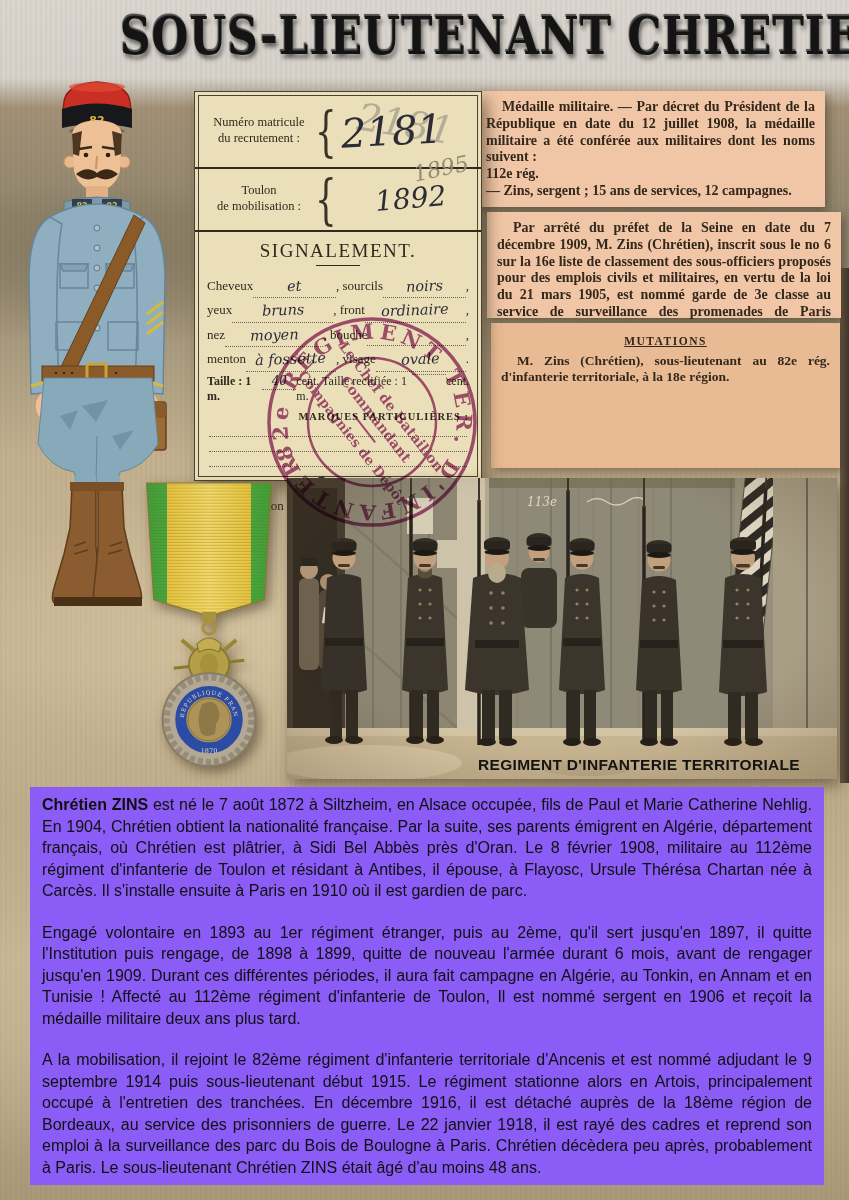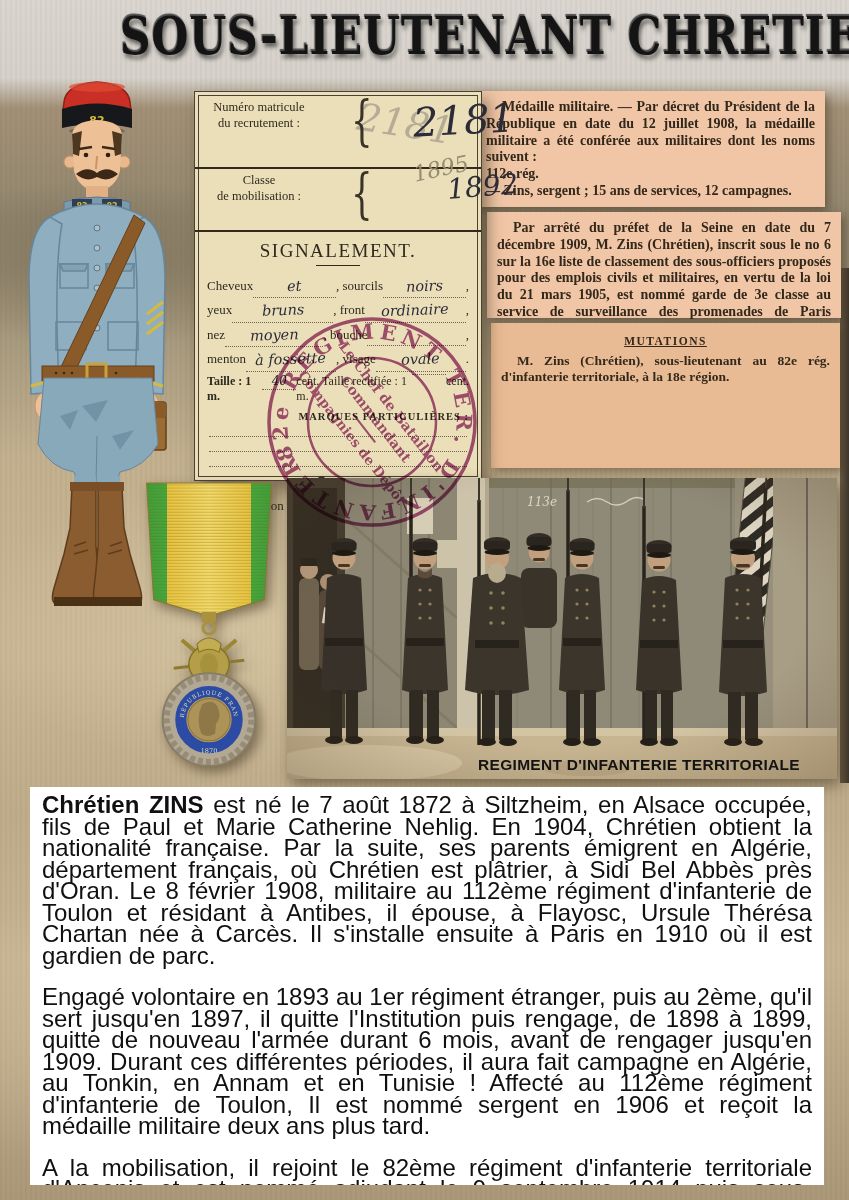--- a/index.html
+++ b/index.html
@@ -21,21 +21,21 @@
   
   .title{position:absolute;top:6px;left:90px;right:6px;margin:0;text-align:center;
     font-family:"DejaVu Serif",serif;font-weight:bold;font-size:46px;letter-spacing:1px;
     color:#141414;white-space:nowrap;transform:scale(.92,1.12);transform-origin:top center;
     text-shadow:-1px -2px 1px #4c4c4c, 2px 3px 4px rgba(0,0,0,.55);}
   
   .card{position:absolute;left:194px;top:91px;width:288px;height:390px;background:#ebdfba;
     border:1px solid #4a4234;box-shadow:inset 0 0 0 3px #ebdfba, inset 0 0 0 4px #4a4234,
     6px 8px 14px rgba(60,45,25,.5);color:#2f2a1e;z-index:3;box-sizing:border-box;}
   .card-inner{padding:8px 12px 0;position:relative;height:100%;box-sizing:border-box;}
-  .crow{display:flex;align-items:flex-start;gap:36px;}
+  .crow{display:flex;align-items:center;}
   .clbl{width:104px;font-size:12.5px;text-align:center;line-height:1.25;flex:none;}
   .brace{font-family:"DejaVu Serif",serif;font-size:34px;color:#3a3428;
     transform:scaleY(1.6);margin:0 4px;flex:none;}
   .hand{font-family:"DejaVu Serif",serif;font-style:italic;color:#2c2c38;}
   .hand-big{font-size:40px;transform:rotate(-3deg);display:inline-block;line-height:1;}
   .hand-ghost{position:absolute;left:150px;top:2px;font-size:38px;opacity:.28;
     transform:rotate(9deg);pointer-events:none;}
   .hand-year{font-size:28px;transform:rotate(-5deg);display:inline-block;margin-left:34px;line-height:1;}
   .pencil{position:absolute;right:12px;top:64px;font-family:"DejaVu Serif",serif;
     font-style:italic;font-size:22px;color:#968c72;transform:rotate(-12deg);}
@@ -71,23 +71,23 @@
   .clip3 p{font-size:13.5px;}
   
   .soldier{position:absolute;left:12px;top:76px;width:185px;height:545px;z-index:4;}
   .medal{position:absolute;left:143px;top:481px;width:132px;height:292px;z-index:4;
     filter:drop-shadow(4px 5px 6px rgba(50,38,20,.5));}
   .photo{position:absolute;left:287px;top:478px;width:550px;height:301px;z-index:3;
     box-shadow:4px 6px 14px rgba(50,38,20,.5);}
   .stamp{position:absolute;left:254px;top:294px;width:236px;height:256px;z-index:7;
     mix-blend-mode:multiply;opacity:.88;}
   
-  .bio{position:absolute;left:30px;top:787px;width:794px;height:398px;background:#ffffff;
+  .bio{position:absolute;left:30px;top:787px;width:794px;height:398px;background:#8b5cf6;
     padding:7px 12px 0;box-sizing:border-box;z-index:5;
-    font-family:"Liberation Sans",sans-serif;font-size:24px;line-height:21.5px;
+    font-family:"Liberation Sans",sans-serif;font-size:16px;line-height:21.5px;
     text-align:justify;color:#101010;overflow:hidden;}
   .bio p{margin:0 0 20px;}
 </style>
 </head>
 <body>
 
 <div class="page">
   <div class="bg"></div>
   <div class="edge-strip"></div>
 
@@ -185,21 +185,21 @@
           <span>Numéro matricule</span><br>
           <span>du recrutement :</span>
         </div>
         <span class="brace">{</span>
         <span class="hand hand-big">2181</span>
         <span class="hand hand-ghost">2181</span>
       </div>
       <hr class="hrule">
       <div class="crow" style="min-height:52px;">
         <div class="clbl">
-          <span>Classe</span><br>
+          <span>Toulon</span><br>
           <span>de mobilisation :</span>
         </div>
         <span class="brace">{</span>
         <span class="hand hand-year">1892</span>
       </div>
       <span class="pencil">1895</span>
       <hr class="hrule">
       <div class="sig-title">SIGNALEMENT.</div>
       <div class="rule-sm"></div>
 

